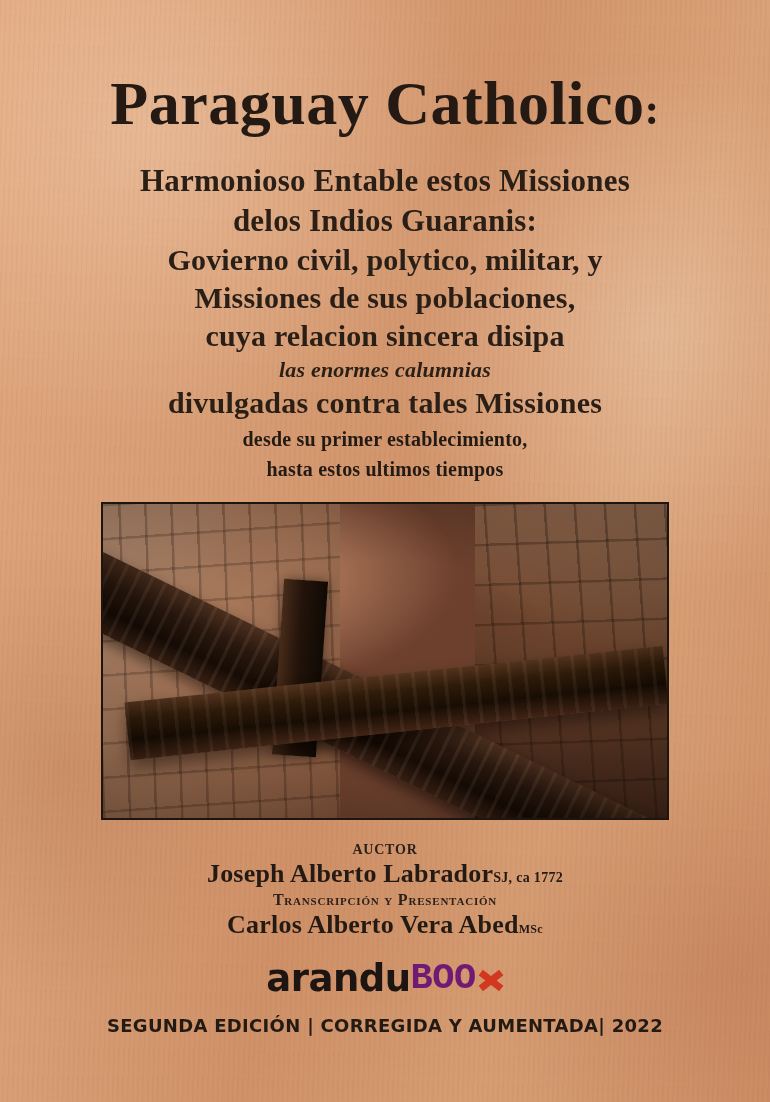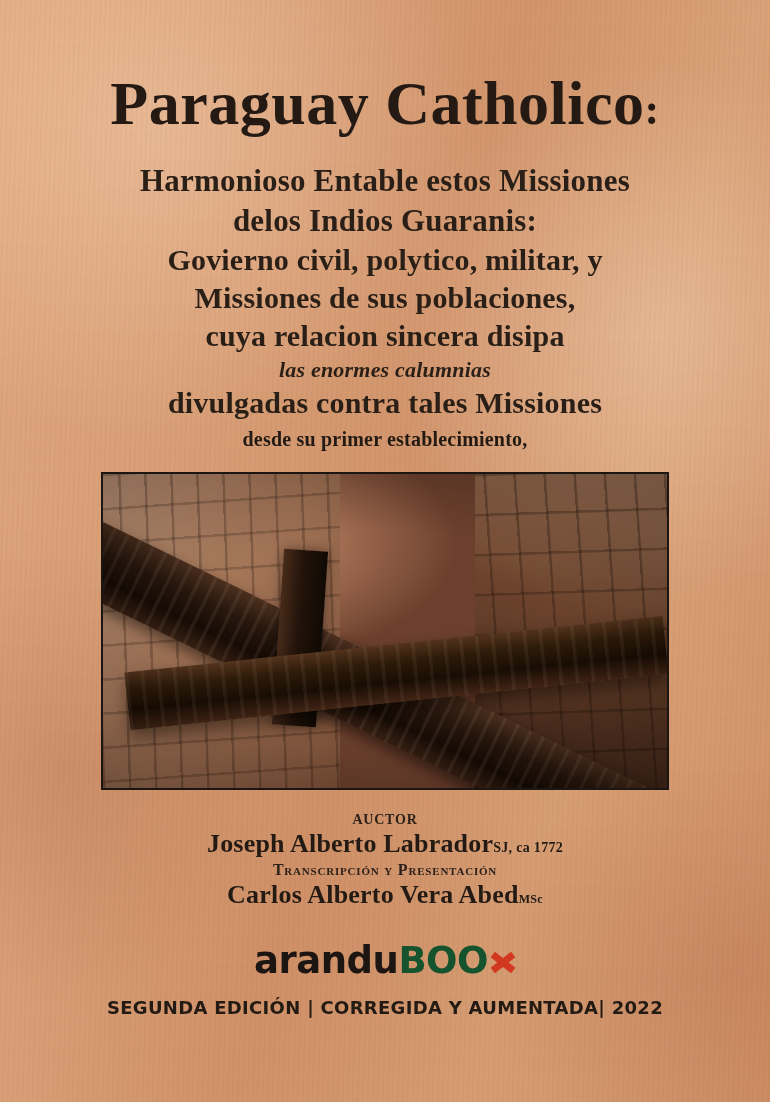--- a/index.html
+++ b/index.html
@@ -213,33 +213,33 @@
     font-weight: 700;
     letter-spacing: 0.3px;
   }
   .credit-name .suffix.tiny {
     font-size: 12px;
   }
   .credits .group-2 { margin-top: 2px; }
 
   
   .logo {
-    margin-top: 32px;
+    margin-top: 20px;
     font-family: "DejaVu Sans", sans-serif;
     font-size: 37px;
     font-weight: 700;
     letter-spacing: -0.5px;
     line-height: 1;
     display: flex;
     align-items: center;
     justify-content: center;
     gap: 0;
   }
   .logo .arandu { color: #1d1511; }
-  .logo .boo { color: #14532d; }
+  .logo .boo { color: #701a75; font-family: Liberation Mono, monospace; }
   .logo .x-mark {
     display: inline-block;
     width: 26px;
     height: 26px;
     position: relative;
     margin-left: 2px;
   }
   .logo .x-mark span {
     position: absolute;
     left: 0;
@@ -270,20 +270,21 @@
 
     <div class="subtitle-block">
       <div class="sub-line sub-l1">Harmonioso Entable estos Missiones</div>
       <div class="sub-line sub-l2">delos Indios Guaranis:</div>
       <div class="sub-line sub-l3">Govierno civil, polytico, militar, y</div>
       <div class="sub-line sub-l4">Missiones de sus poblaciones,</div>
       <div class="sub-line sub-l5">cuya relacion sincera disipa</div>
       <div class="sub-line sub-l6">las enormes calumnias</div>
       <div class="sub-line sub-l7">divulgadas contra tales Missiones</div>
       <div class="sub-small">desde su primer establecimiento,</div>
+      <div class="sub-small">hasta estos ultimos tiempos</div>
     </div>
 
     <div class="photo-frame" title="Ruinas de vigas de madera y muros de piedra de las misiones">
       <div class="photo-inner">
         <div class="stone"></div>
         <div class="stone-right"></div>
         <div class="beam-diag"></div>
         <div class="beam-post"></div>
         <div class="beam-horz"></div>
         <div class="photo-vignette"></div>

